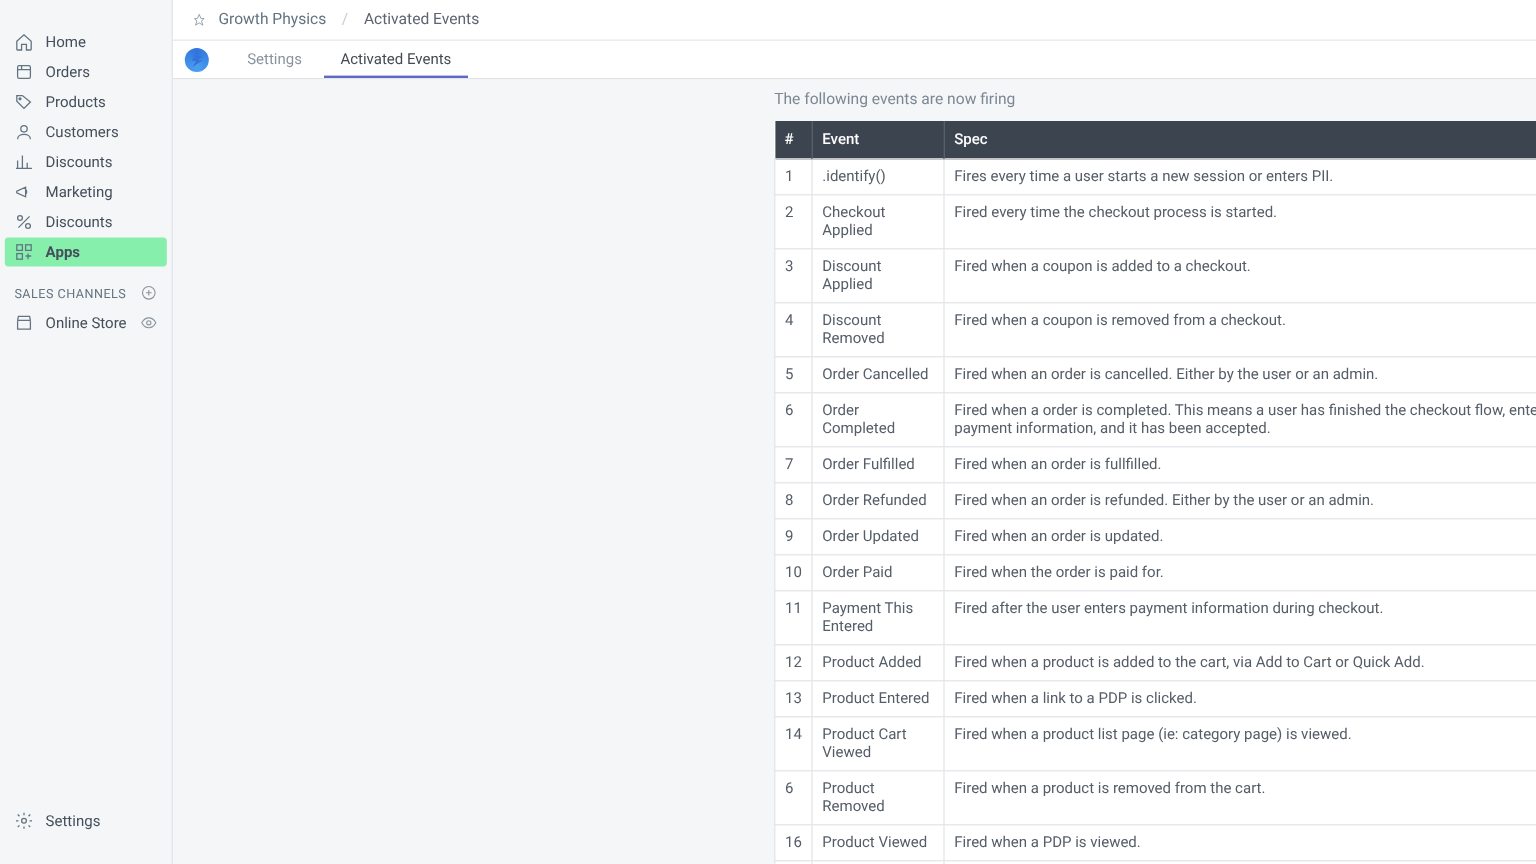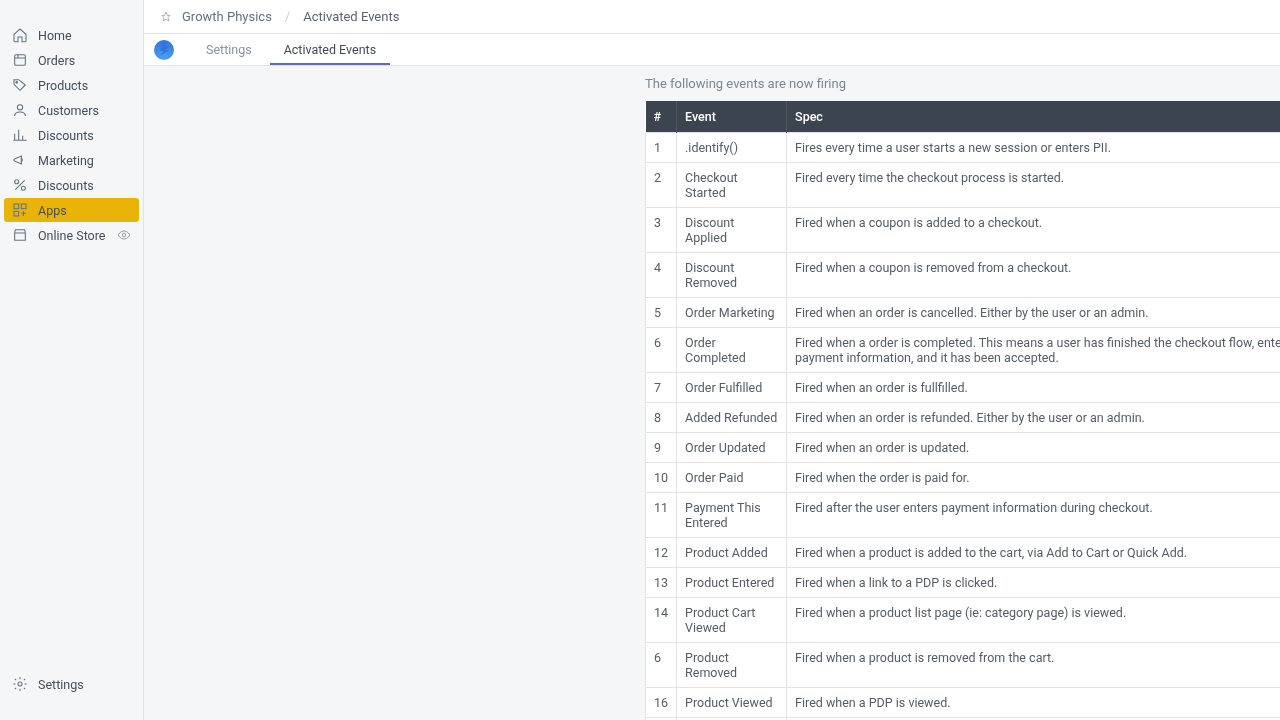--- a/index.html
+++ b/index.html
@@ -27,21 +27,21 @@
     display: flex;
     align-items: center;
     gap: 10px;
     padding: 4px 8px;
     border-radius: 3px;
     cursor: pointer;
     color: #454f5b;
     font-size: 12.5px;
     margin-bottom: 1px;
   }
-  .nav-item.active { background: #eab308; font-weight:400;align-items:center; }
+  .nav-item.active { background: #86efac; font-weight:700;align-items:center; }
   .nav-icon {
     width: 16px; height: 16px; flex-shrink: 0;
     stroke: #637381; stroke-width:1.6; fill:none;
   }
   .section-label {
     font-size: 10.5px;
     letter-spacing: 0.4px;
     color: #637381;
     padding: 14px 8px 6px 8px;
     display:flex; justify-content: space-between; align-items:center;
@@ -199,20 +199,27 @@
   <div class="nav-item active">
     <svg class="nav-icon" viewBox="0 0 24 24">
         <rect x="3" y="3" width="7" height="7"></rect>
         <rect x="14" y="3" width="7" height="7"></rect>
         <rect x="3" y="14" width="7" height="7"></rect>
         <path d="M17 14v7M14 17h7"></path>
       </svg>
     <span>Apps</span>
   </div>
 
+  <div class="section-label">
+    <span>SALES CHANNELS</span>
+    <svg class="plus-icon" viewBox="0 0 24 24">
+        <circle cx="12" cy="12" r="9"></circle>
+        <path d="M12 8v8M8 12h8"></path>
+      </svg>
+  </div>
   <div class="nav-item">
     <svg class="nav-icon" viewBox="0 0 24 24">
         <path d="M4 9l1-5h14l1 5M4 9v11h16V9M4 9h16"></path>
       </svg>
     <span>Online Store</span>
     <svg class="eye-icon" viewBox="0 0 24 24" style="margin-left:auto">
         <path d="M2 12s3.5-7 10-7 10 7 10 7-3.5 7-10 7S2 12 2 12z"></path>
         <circle cx="12" cy="12" r="3"></circle>
       </svg>
   </div>
@@ -256,51 +263,51 @@
           </tr>
         </thead>
         <tbody id="tbody">
             <tr>
               <td class="col-num">1</td>
               <td class="col-event">.identify()</td>
               <td>Fires every time a user starts a new session or enters PII.</td>
             </tr>
             <tr>
               <td class="col-num">2</td>
-              <td class="col-event">Checkout Started</td>
+              <td class="col-event">Checkout Applied</td>
               <td>Fired every time the checkout process is started.</td>
             </tr>
             <tr>
               <td class="col-num">3</td>
               <td class="col-event">Discount Applied</td>
               <td>Fired when a coupon is added to a checkout.</td>
             </tr>
             <tr>
               <td class="col-num">4</td>
               <td class="col-event">Discount Removed</td>
               <td>Fired when a coupon is removed from a checkout.</td>
             </tr>
             <tr>
               <td class="col-num">5</td>
-              <td class="col-event">Order Marketing</td>
+              <td class="col-event">Order Cancelled</td>
               <td>Fired when an order is cancelled. Either by the user or an admin.</td>
             </tr>
             <tr>
               <td class="col-num">6</td>
               <td class="col-event">Order Completed</td>
               <td>Fired when a order is completed. This means a user has finished the checkout flow, entered payment information, and it has been accepted.</td>
             </tr>
             <tr>
               <td class="col-num">7</td>
               <td class="col-event">Order Fulfilled</td>
               <td>Fired when an order is fullfilled.</td>
             </tr>
             <tr>
               <td class="col-num">8</td>
-              <td class="col-event">Added Refunded</td>
+              <td class="col-event">Order Refunded</td>
               <td>Fired when an order is refunded. Either by the user or an admin.</td>
             </tr>
             <tr>
               <td class="col-num">9</td>
               <td class="col-event">Order Updated</td>
               <td>Fired when an order is updated.</td>
             </tr>
             <tr>
               <td class="col-num">10</td>
               <td class="col-event">Order Paid</td>

